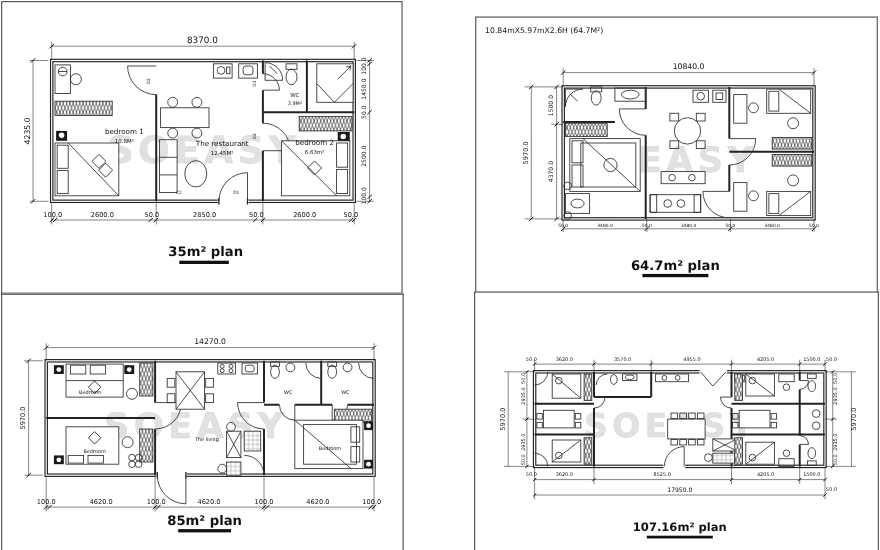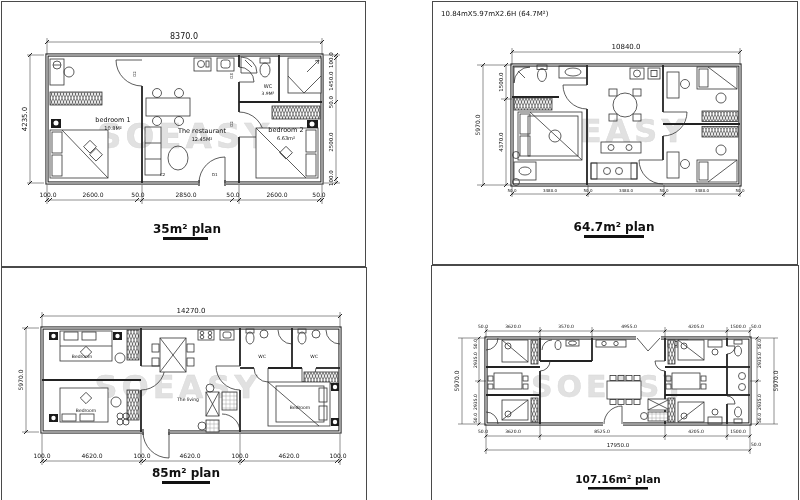--- a/index.html
+++ b/index.html
@@ -1,20 +1,20 @@
 <!DOCTYPE html>
 <html><head>
 <meta charset="utf-8">
 <style>
   html,body{margin:0;padding:0;background:#fff;}
   body{width:800px;height:500px;position:relative;overflow:hidden;
        font-family:"DejaVu Sans","Liberation Sans",sans-serif;}
   .panel{position:absolute;background:#fff;border:1.5px solid #4a4a4a;}
   #p-tl{left:1px;top:1px;width:363px;height:264px;}
-  #p-tr{left:432px;top:1px;width:364px;height:262px;}
+  #p-tr{left:432px;top:15px;width:364px;height:262px;}
   #p-bl{left:1px;top:267px;width:364px;height:232px;border-bottom:none;}
   #p-br{left:431px;top:265px;width:366px;height:234px;border-bottom:none;}
   svg{display:block;}
   svg text{font-family:"DejaVu Sans","Liberation Sans",sans-serif;fill:#111;}
   .ow{fill:none;stroke:#222;stroke-width:3.2;}
   .owc{fill:none;stroke:#fff;stroke-width:1.1;}
   .wall{stroke:#222;stroke-width:1.8;fill:none;}
   .wal2{stroke:#222;stroke-width:1.2;fill:none;}
   .f{stroke:#333;stroke-width:0.8;fill:#fff;}
   .fn{stroke:#333;stroke-width:0.8;fill:none;}

